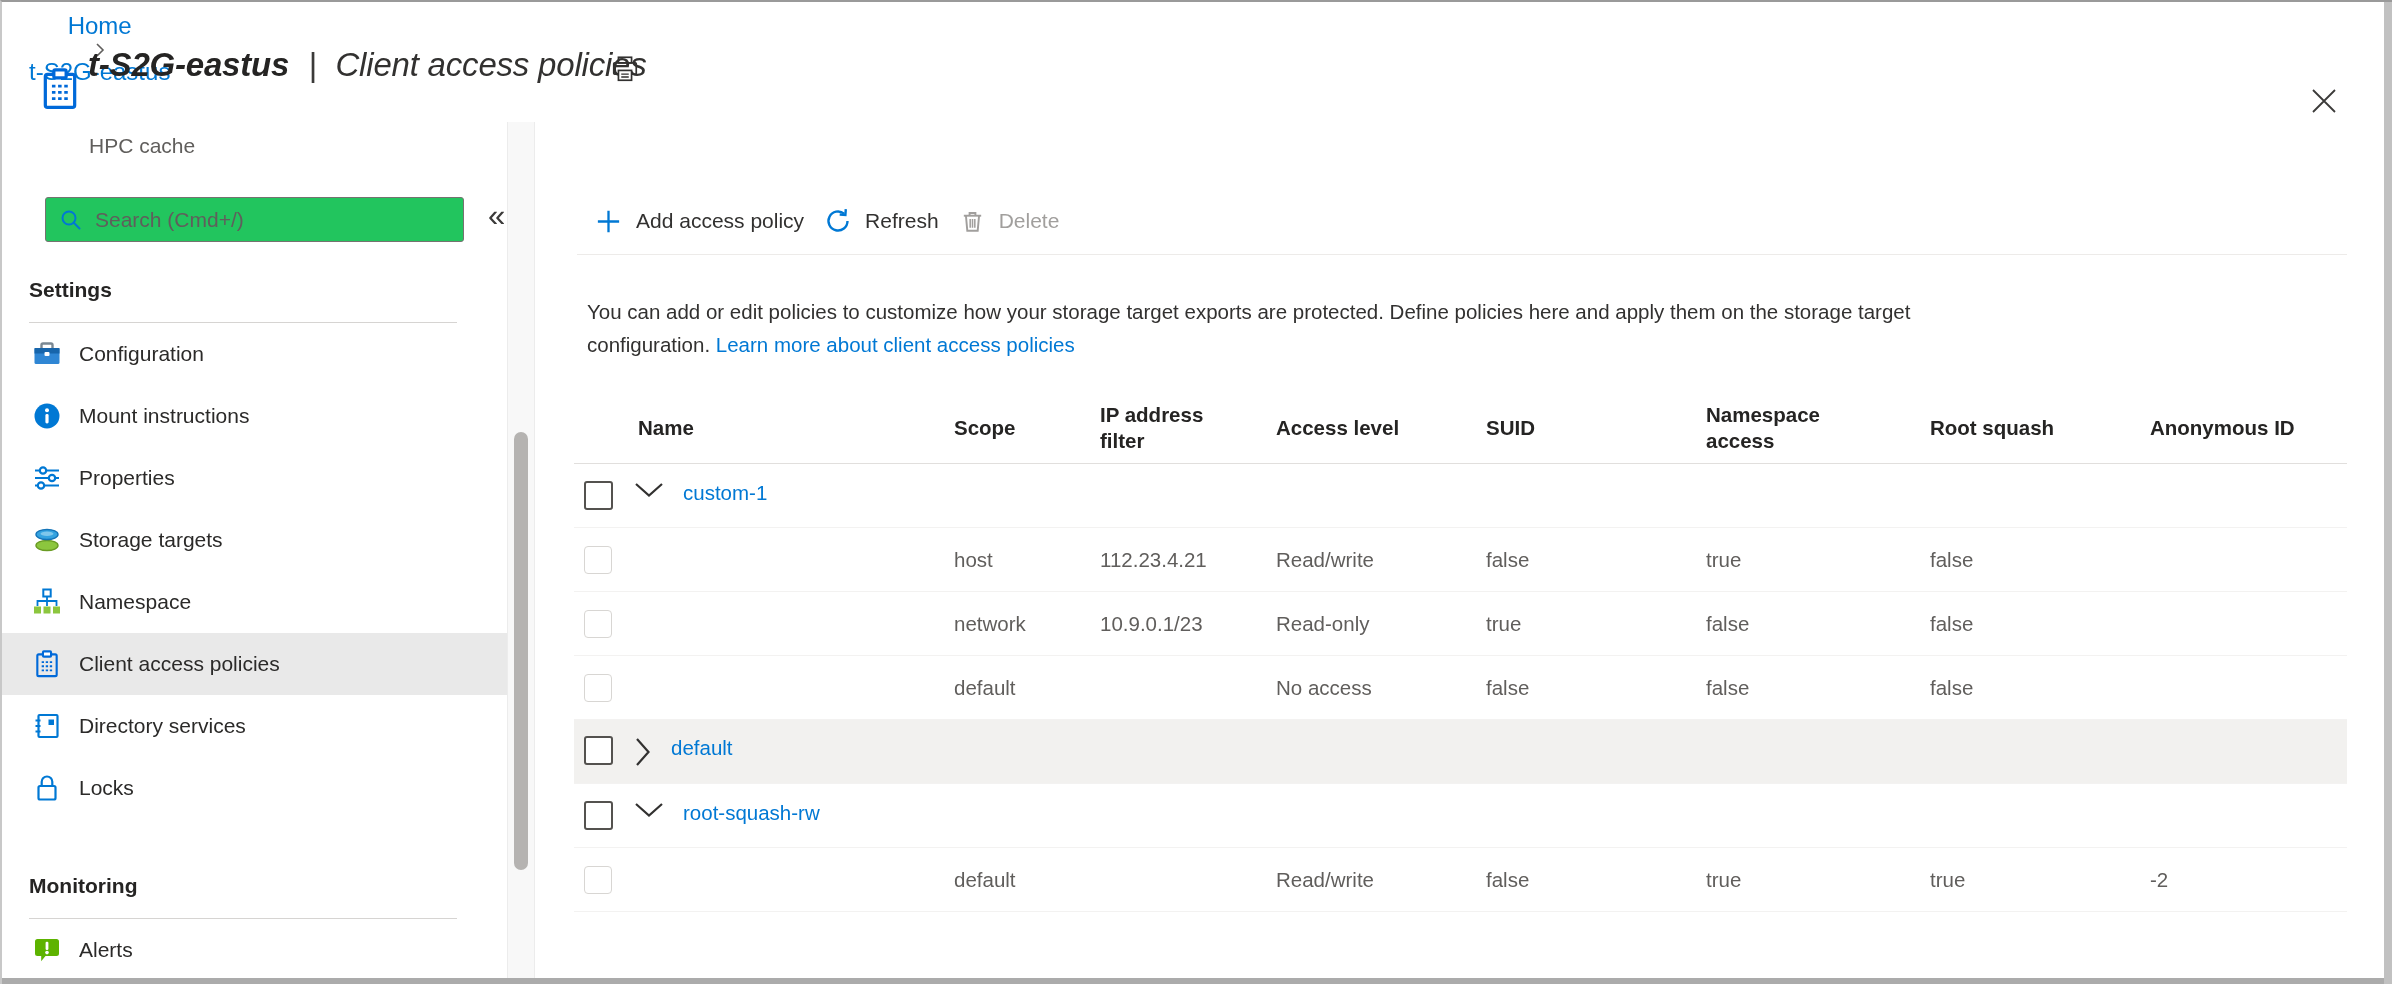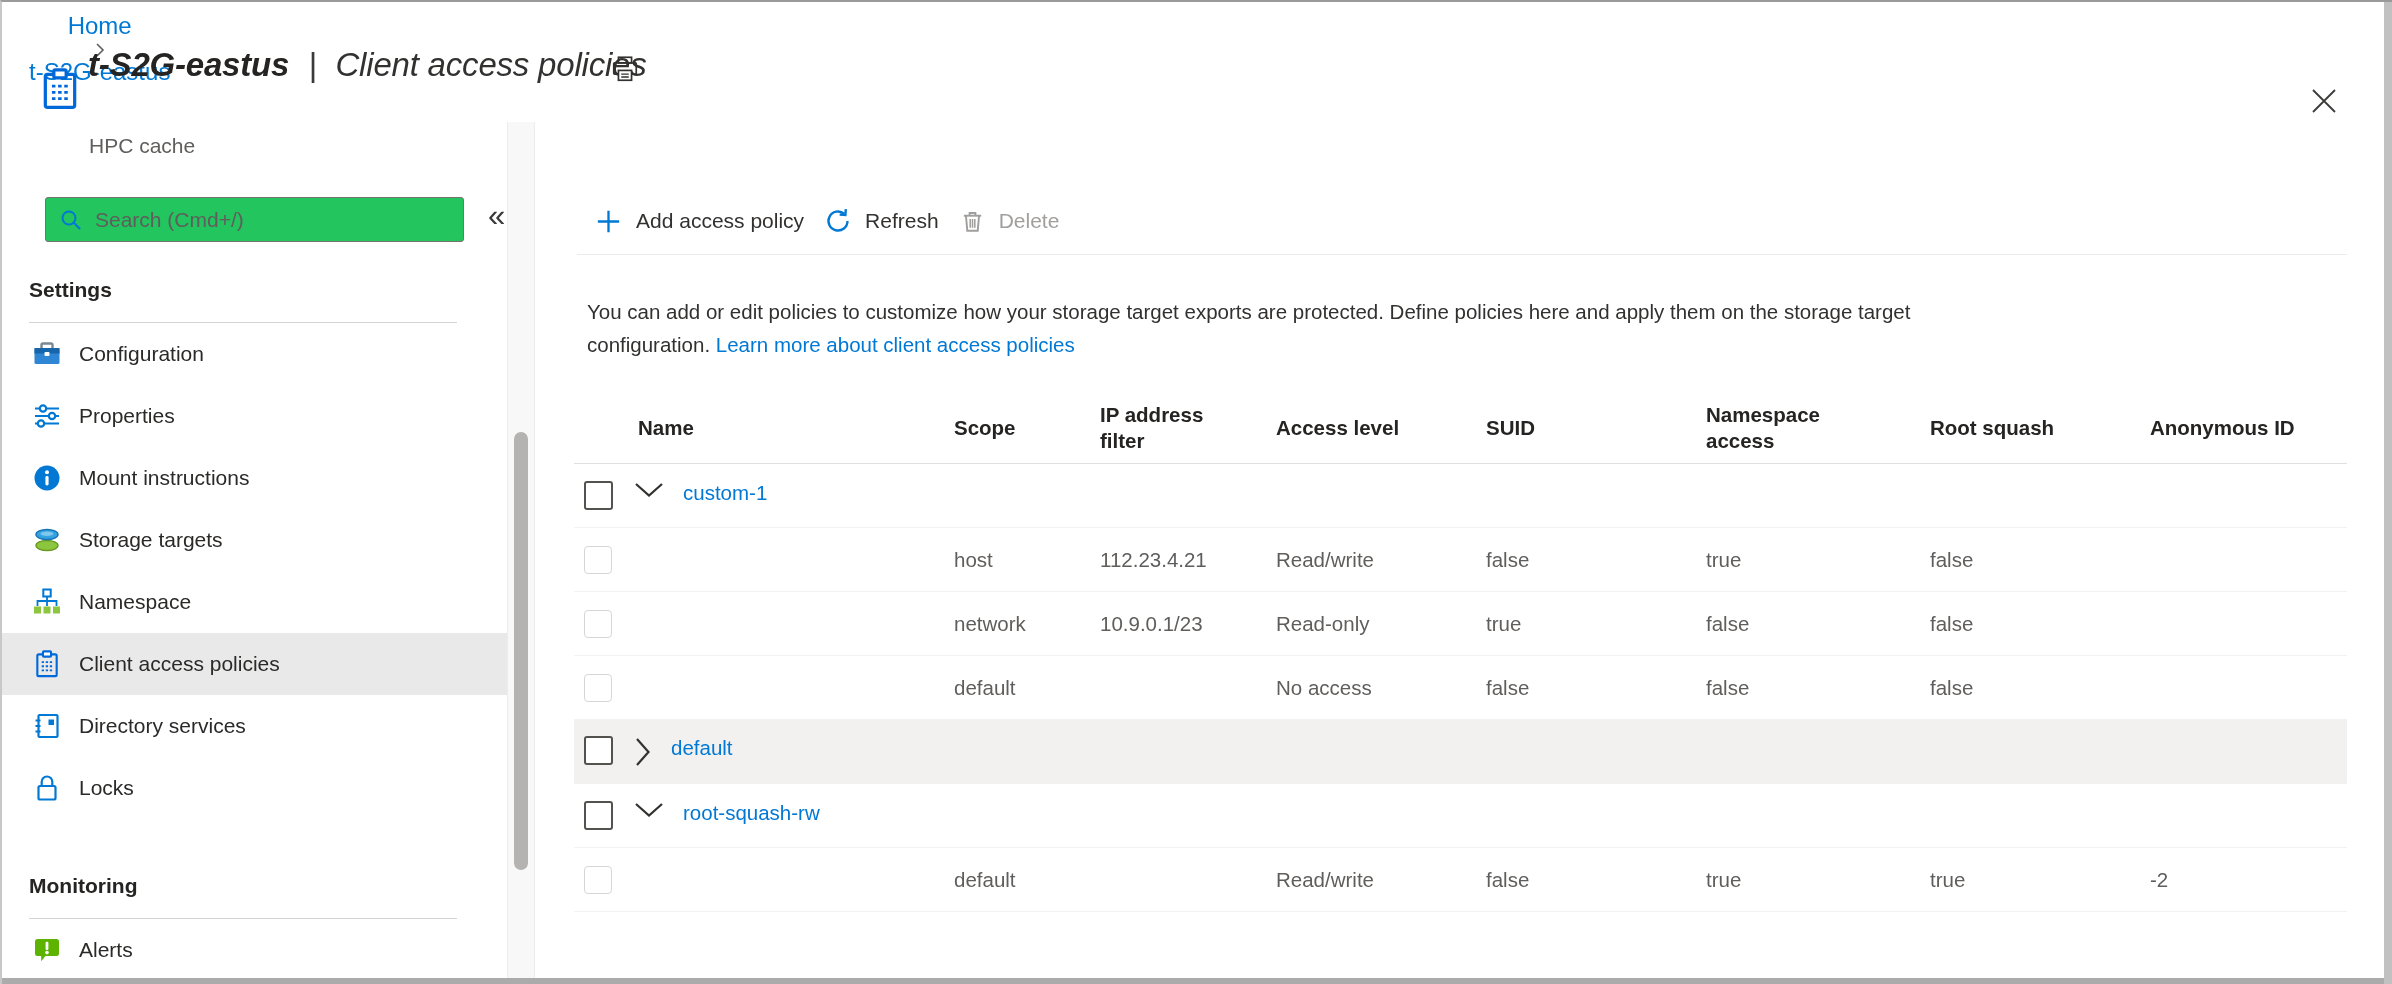--- a/index.html
+++ b/index.html
@@ -132,38 +132,38 @@
           <rect x="2.5" y="9" width="25" height="5.5" fill="#1765ab"></rect>
           <rect x="12.5" y="13" width="5" height="4" rx="1" fill="#fff"></rect>
         </svg>
       </span>
       <span class="nlabel">Configuration</span>
     </div>
 
     <div class="nav-item">
       <span class="nicon">
         <svg width="30" height="30" viewBox="0 0 30 30">
+          <circle cx="15" cy="15" r="12.5" fill="#0078d4"></circle>
+          <circle cx="15" cy="9.3" r="2" fill="#fff"></circle>
+          <rect x="13.4" y="13" width="3.2" height="9.5" rx="1.4" fill="#fff"></rect>
+        </svg>
+      </span>
+      <span class="nlabel">Mount instructions</span>
+    </div>
+
+    <div class="nav-item">
+      <span class="nicon">
+        <svg width="30" height="30" viewBox="0 0 30 30">
           <path d="M3 7.5h24M3 15h24M3 22.5h24" stroke="#0078d4" stroke-width="2.2"></path>
           <circle cx="11" cy="7.5" r="3.2" fill="#fff" stroke="#0078d4" stroke-width="2.2"></circle>
           <circle cx="20" cy="15" r="3.2" fill="#fff" stroke="#0078d4" stroke-width="2.2"></circle>
           <circle cx="9" cy="22.5" r="3.2" fill="#fff" stroke="#0078d4" stroke-width="2.2"></circle>
         </svg>
       </span>
       <span class="nlabel">Properties</span>
-    </div>
-
-    <div class="nav-item">
-      <span class="nicon">
-        <svg width="30" height="30" viewBox="0 0 30 30">
-          <circle cx="15" cy="15" r="12.5" fill="#0078d4"></circle>
-          <circle cx="15" cy="9.3" r="2" fill="#fff"></circle>
-          <rect x="13.4" y="13" width="3.2" height="9.5" rx="1.4" fill="#fff"></rect>
-        </svg>
-      </span>
-      <span class="nlabel">Mount instructions</span>
     </div>
 
     <div class="nav-item">
       <span class="nicon">
         <svg width="30" height="30" viewBox="0 0 30 30">
           <ellipse cx="15" cy="20.5" rx="11" ry="5" fill="#8cc63e" stroke="#699b23" stroke-width="1.4"></ellipse>
           <ellipse cx="15" cy="9.5" rx="11" ry="5" fill="#35a3e0" stroke="#1474b8" stroke-width="1.4"></ellipse>
           <ellipse cx="15" cy="8.7" rx="6.5" ry="2.2" fill="#7fc7ec"></ellipse>
         </svg>
       </span>

